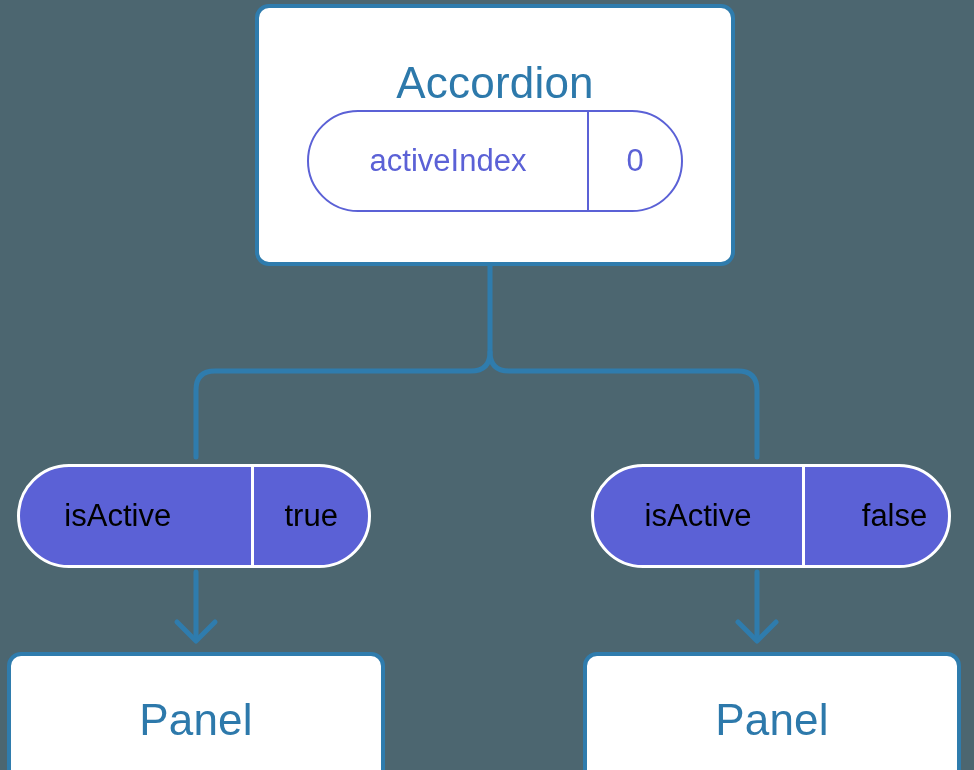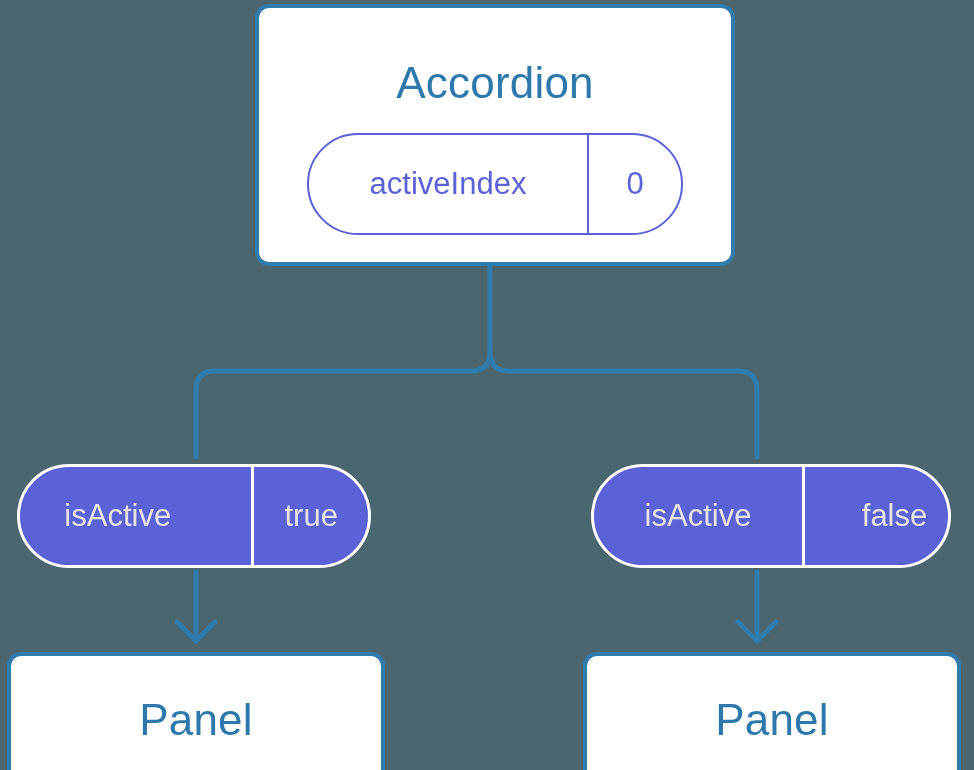--- a/index.html
+++ b/index.html
@@ -103,30 +103,30 @@
     border-left: 2px solid #5b61d6;
   }
 
   
   .pill-filled {
     background: #5b61d6;
     border: 3px solid #ffffff;
   }
   .pill-filled .pill-key,
   .pill-filled .pill-val {
-    color: #e5e5e5;
+    color: #000000;
   }
   .pill-filled .pill-val {
     border-left: 3px solid #ffffff;
   }
 
   
   #state-pill {
     left: 307px;
-    top: 133px;
+    top: 110px;
     width: 376px;
     height: 102px;
     justify-content: center;
   }
   #state-pill .pill-key { width: 281px; }
   #state-pill .pill-val { width: 95px; }
 
   #prop-pill-left {
     left: 17px;
     top: 464px;

